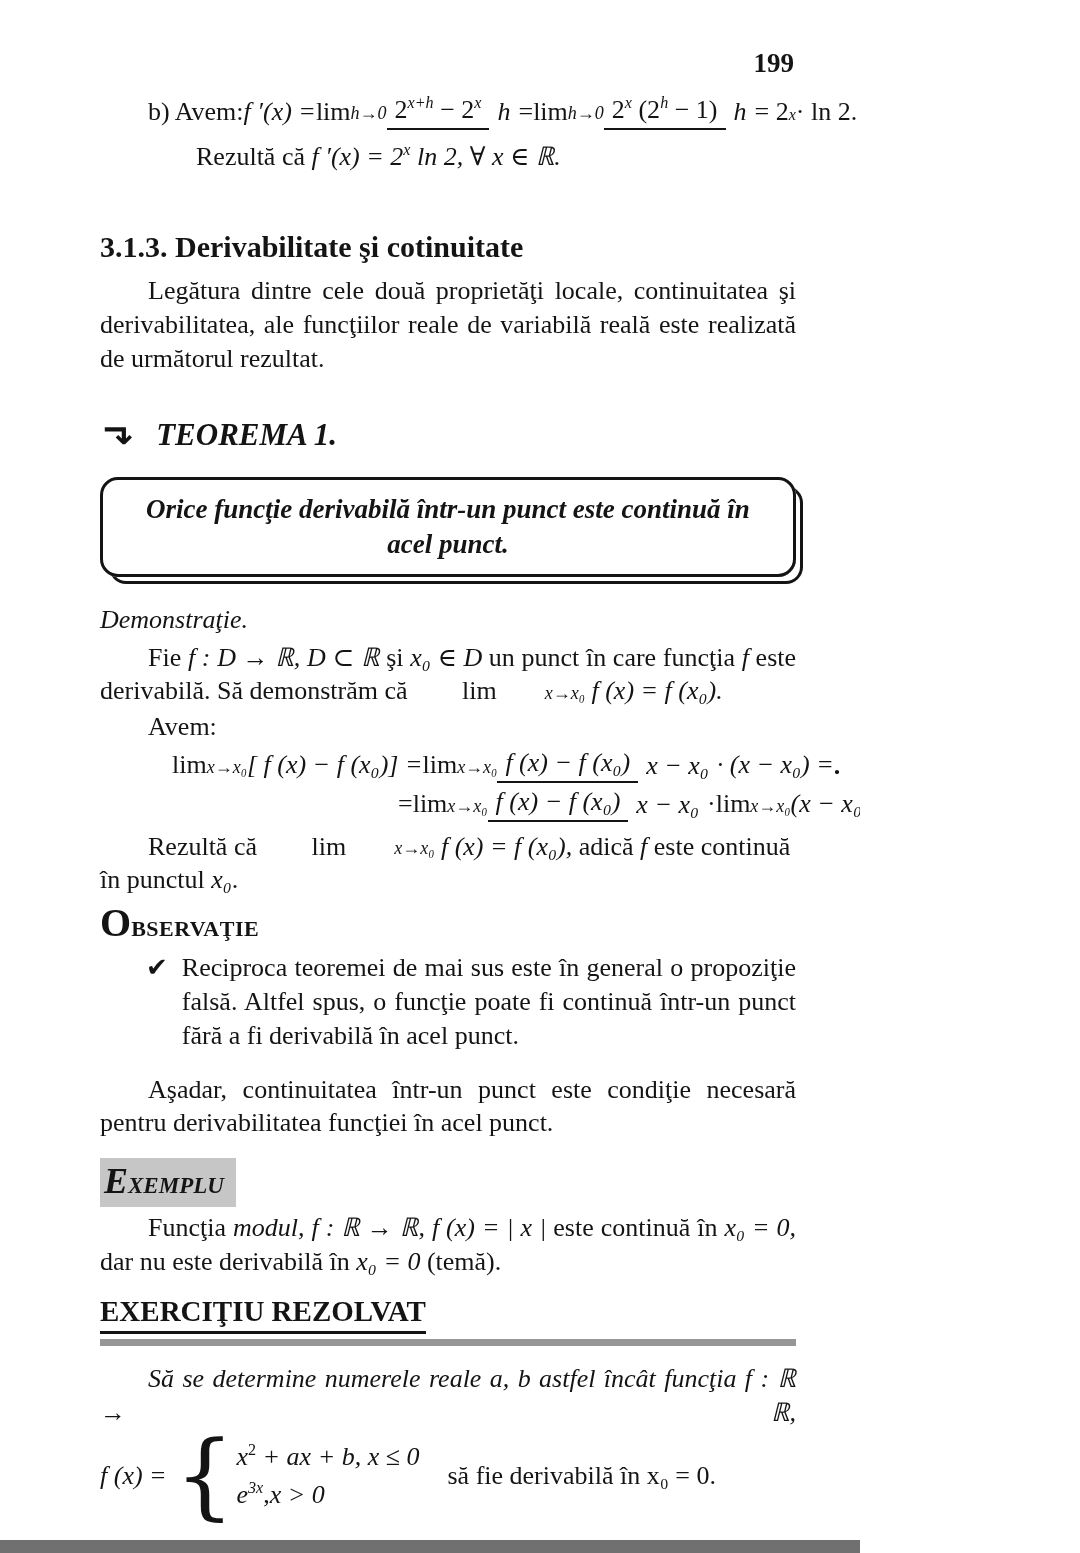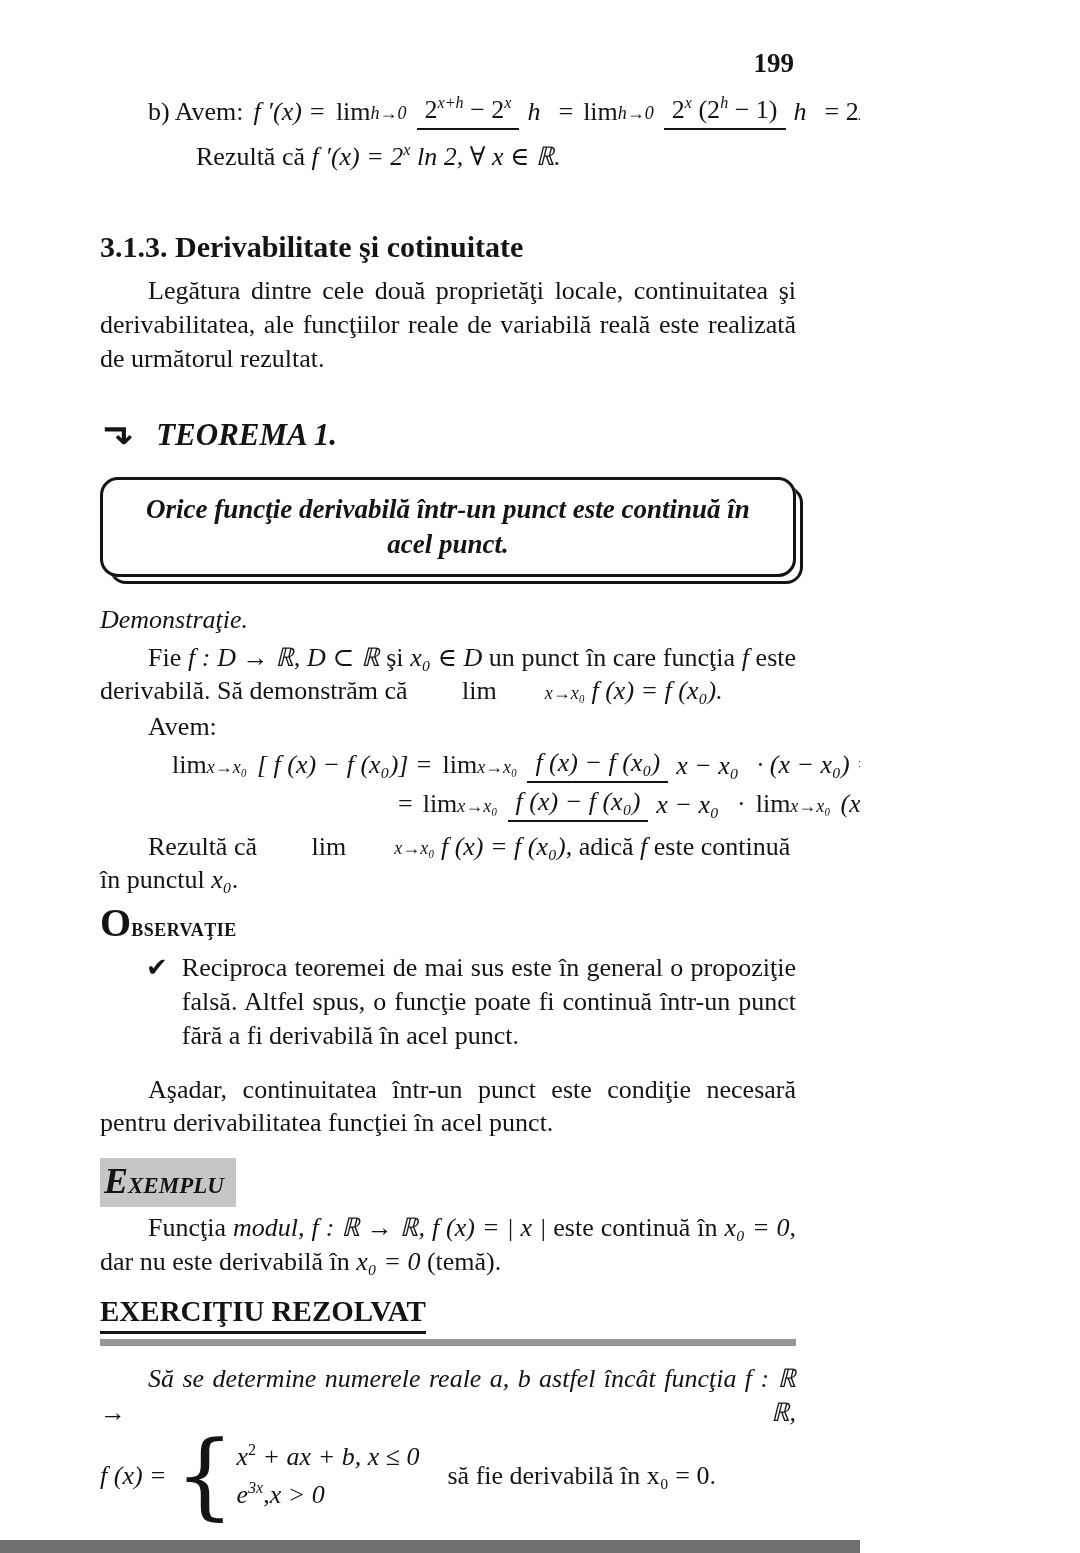--- a/index.html
+++ b/index.html
@@ -4,21 +4,21 @@
 <style>
   *{box-sizing:border-box}
   html,body{margin:0;padding:0;background:#ffffff}
   .page{position:relative;width:860px;height:1553px;background:#fff;color:var(--text,#141414);
         font-family:"Liberation Serif","DejaVu Serif",serif;font-size:26px;line-height:1.3;overflow:hidden}
   .content{padding:0 64px 0 100px}
   .page-number{position:absolute;top:46px;right:66px;font-weight:700;font-size:27px}
 
   .it{font-style:italic}
   sup{font-size:0.62em;font-style:normal}
-  .math-line{display:flex;align-items:center;gap:10px;white-space:nowrap}
+  .math-line{display:flex;align-items:center;gap:0;white-space:nowrap}
   .lim{display:inline-flex;flex-direction:row;align-items:center;line-height:1;vertical-align:baseline}
   .limword{font-size:26px}
   .limsub{font-size:18px;font-style:italic;margin-top:3px;white-space:nowrap}
   .frac{display:inline-flex;flex-direction:row;align-items:stretch;text-align:center;line-height:1.15}
   .frac .num{border-bottom:2px solid currentColor;padding:0 8px 3px}
   .frac .den{padding:3px 8px 0}
   .group{display:inline-flex;align-items:baseline}
 
   .sol-b{margin-top:94px;padding-left:48px}
   .line-b2{margin:10px 0 0;padding-left:48px}
@@ -37,21 +37,21 @@
   .demo-head{margin:26px 0 0;font-style:italic}
   .proof-p1{margin:4px 0 0;text-align:justify;text-indent:48px}
   .avem{margin:2px 0 0;text-indent:48px}
   .disp1{margin-top:4px;margin-left:72px;padding-right:8px}
   .enddot{margin-left:auto;align-self:flex-end;font-weight:700}
   .disp2{margin-top:4px;margin-left:298px}
   .proof-res{margin:8px 0 0;text-indent:48px}
 
   .obs-head{margin-top:0;font-weight:700}
   .obs-initial{font-size:40px}
-  .obs-rest{font-size:18px;letter-spacing:.5px}
+  .obs-rest{font-size:22px;letter-spacing:.5px}
   .check-item{margin-top:2px;display:flex;gap:14px;padding-left:46px}
   .check-icon{font-weight:700;font-size:26px;font-family:"DejaVu Sans",sans-serif}
   .check-text{text-align:justify}
 
   .asadar{margin:20px 0 0;text-align:justify;text-indent:48px}
 
   .exemplu-head{margin-top:18px}
   .exemplu-badge{display:inline-block;background:var(--highlight,#c6c6c6);padding:0 12px 2px 4px;
                  font-style:italic;font-weight:700}
   .ex-initial{font-size:36px}

